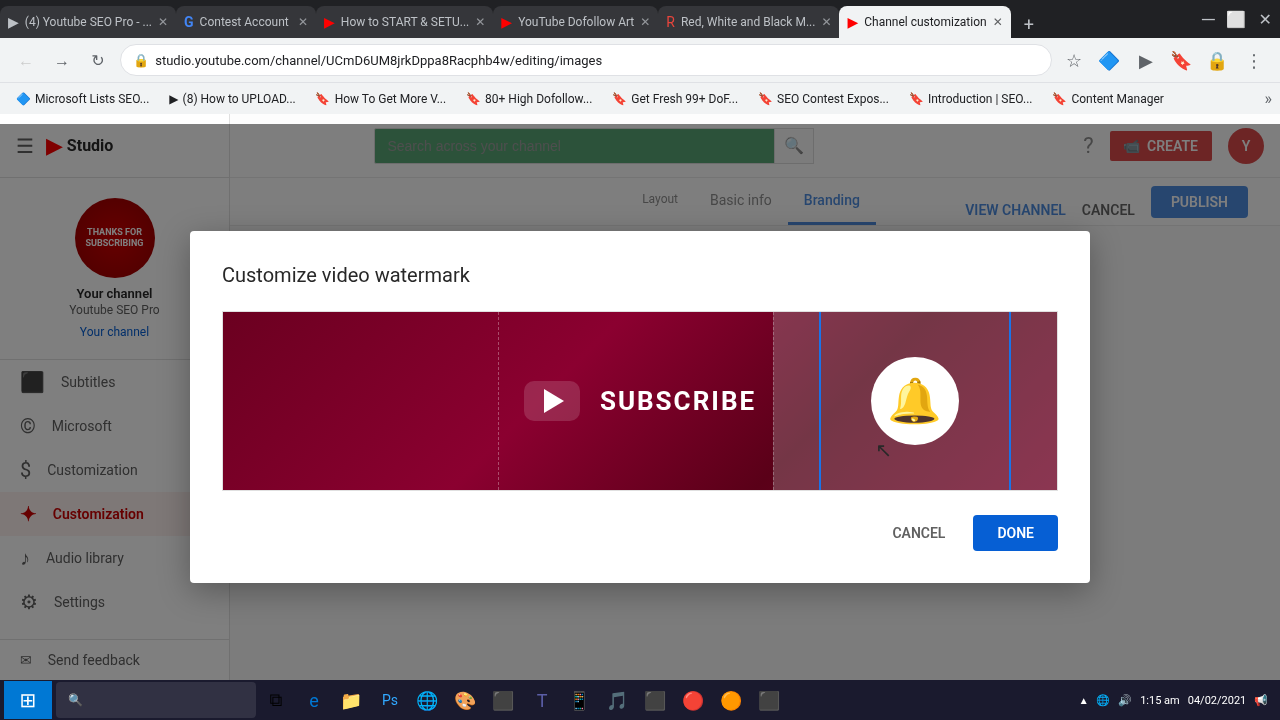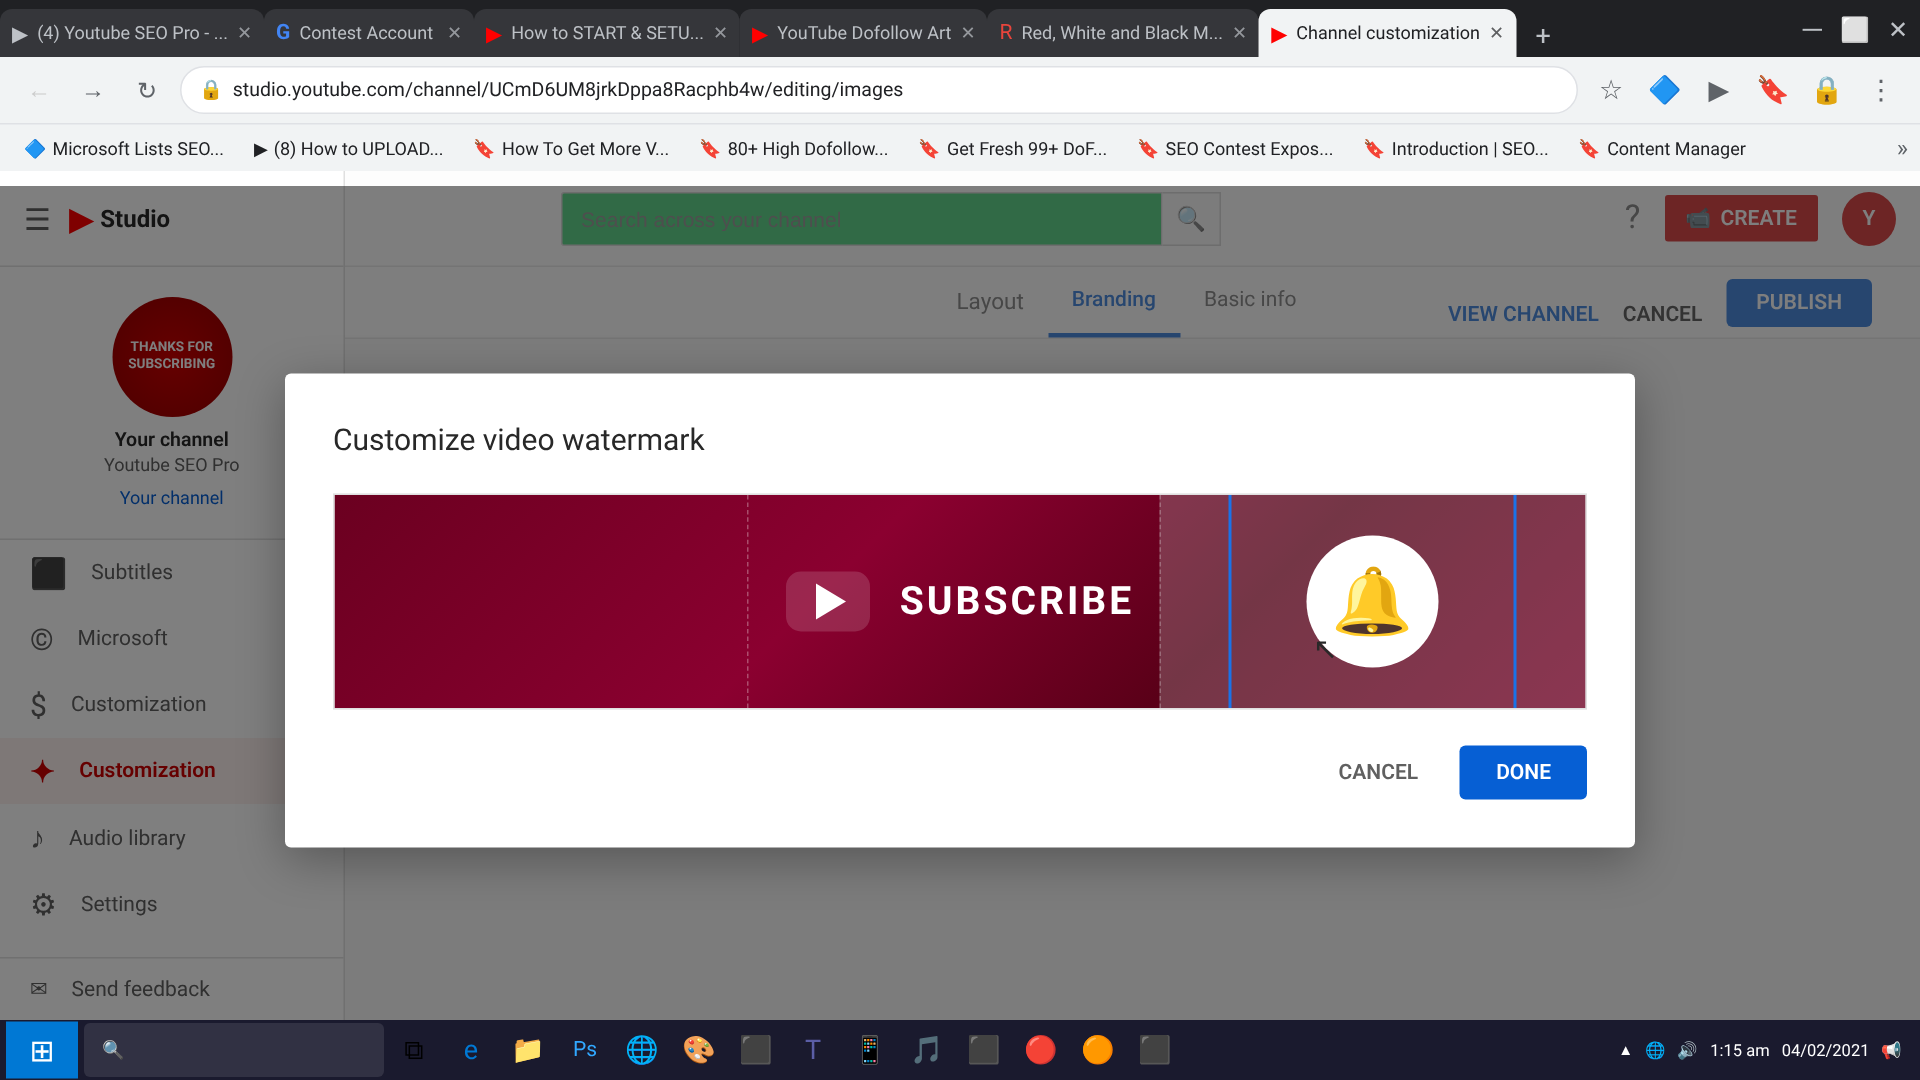--- a/index.html
+++ b/index.html
@@ -54,21 +54,21 @@
     .nav-item.active { color: #cc0000; font-weight: 600; background: #fdf0ef; }
     .nav-item-icon { font-size: 20px; }
     .sidebar-footer { padding: 12px 20px; border-top: 1px solid #e0e0e0; }
     .send-feedback { display: flex; align-items: center; gap: 16px; color: #606060; font-size: 14px; cursor: pointer; }
     .avatar-circle { width: 36px; height: 36px; border-radius: 50%; background: #cc0000; display: flex; align-items: center; justify-content: center; color: white; font-size: 14px; font-weight: 600; cursor: pointer; }
 
     
     .dialog-overlay { position: absolute; top: 124px; left: 0; width: 1280px; height: 566px; background: rgba(0,0,0,0.5); z-index: 100; display: flex; align-items: center; justify-content: center; }
     .dialog { background: white; border-radius: 4px; width: 900px; padding: 32px; box-shadow: 0 8px 32px rgba(0,0,0,0.3); }
     .dialog-title { font-size: 20px; font-weight: 400; color: #282828; margin-bottom: 24px; }
-    .dialog-image-area { width: 100%; height: 144px; background: #f0f0f0; border: 1px solid #e0e0e0; position: relative; display: flex; align-items: center; justify-content: center; overflow: hidden; margin-bottom: 24px; }
+    .dialog-image-area { width: 100%; height: 180px; background: #f0f0f0; border: 1px solid #e0e0e0; position: relative; display: flex; align-items: center; justify-content: center; overflow: hidden; margin-bottom: 24px; }
     .dialog-footer { display: flex; justify-content: flex-end; gap: 12px; align-items: center; }
     .dialog-cancel-btn { font-size: 14px; font-weight: 600; color: #606060; cursor: pointer; padding: 8px 16px; text-transform: uppercase; }
     .dialog-done-btn { background: #065fd4; color: white; font-size: 14px; font-weight: 600; padding: 10px 24px; border-radius: 4px; cursor: pointer; text-transform: uppercase; }
 
     
     ::-webkit-scrollbar { width: 6px; }
     ::-webkit-scrollbar-thumb { background: #ccc; border-radius: 3px; }
   </style>
 </head>
 <body>
@@ -222,39 +222,39 @@
         <span>✉</span>
         <span>Send feedback</span>
       </div>
     </div>
   </div>
 
   <div style="flex:1;display:flex;flex-direction:column;filter:blur(0.5px) opacity(0.7);">
 
     <div style="height:64px;background:white;display:flex;align-items:center;padding:0 16px;border-bottom:1px solid #e0e0e0;gap:12px;">
       <div style="flex:1;max-width:440px;margin:0 auto;display:flex;">
-        <input type="text" style="width: 100%; height: 36px; border: 1px solid rgb(204, 204, 204); border-radius: 2px 0px 0px 2px; padding: 0px 12px; font-size: 14px; outline: none; background: #22c55e;" placeholder="Search across your channel">
+        <input type="text" style="width: 100%; height: 36px; border: 1px solid rgb(204, 204, 204); border-radius: 2px 0px 0px 2px; padding: 0px 12px; font-size: 14px; outline: none; background: #15803d;" placeholder="Search across your channel">
         <div style="width:44px;height:36px;background:#f8f8f8;border:1px solid #ccc;border-left:none;display:flex;align-items:center;justify-content:center;cursor:pointer;font-size:16px;">🔍</div>
       </div>
       <div style="margin-left:auto;display:flex;align-items:center;gap:16px;">
         <div style="font-size:22px;color:#606060;cursor:pointer;">?</div>
         <div style="background:#cc0000;color:white;display:flex;align-items:center;gap:6px;padding:7px 14px;border-radius:2px;cursor:pointer;font-size:14px;font-weight:600;">
           <span>📹</span>
           <span>CREATE</span>
         </div>
         <div class="avatar-circle">Y</div>
       </div>
     </div>
 
     <div style="display:flex;gap:0;padding:0 24px;background:white;border-bottom:1px solid #e0e0e0;align-items:center;">
       <div style="flex:1;"></div>
       <div style="display:flex;gap:0;">
-        <div style="padding:14px 16px;font-size:15px;color:#606060;cursor:pointer;">Layout</div>
+        <div style="padding:14px 16px;font-size:12px;color:#606060;cursor:pointer;">Layout</div>
+        <div style="padding:14px 16px;font-size:14px;color:#606060;cursor:pointer;">Basic info</div>
         <div style="padding:14px 16px;font-size:14px;color:#065fd4;cursor:pointer;border-bottom:3px solid #065fd4;font-weight:500;">Branding</div>
-        <div style="padding:14px 16px;font-size:14px;color:#606060;cursor:pointer;">Basic info</div>
       </div>
       <div style="flex:1;display:flex;justify-content:flex-end;align-items:flex-end;gap:16px;padding-right:8px;">
         <span style="font-size:14px;font-weight:600;color:#065fd4;cursor:pointer;text-transform:uppercase;">VIEW CHANNEL</span>
         <span style="font-size:14px;font-weight:600;color:#282828;cursor:pointer;text-transform:uppercase;">CANCEL</span>
         <span style="background:#065fd4;color:white;font-size:14px;font-weight:600;padding:8px 20px;border-radius:4px;cursor:pointer;text-transform:uppercase;">PUBLISH</span>
       </div>
     </div>
 
     <div style="padding:24px;">
       <div style="font-size:16px;font-weight:600;color:#282828;margin-bottom:16px;">Banner image</div>

